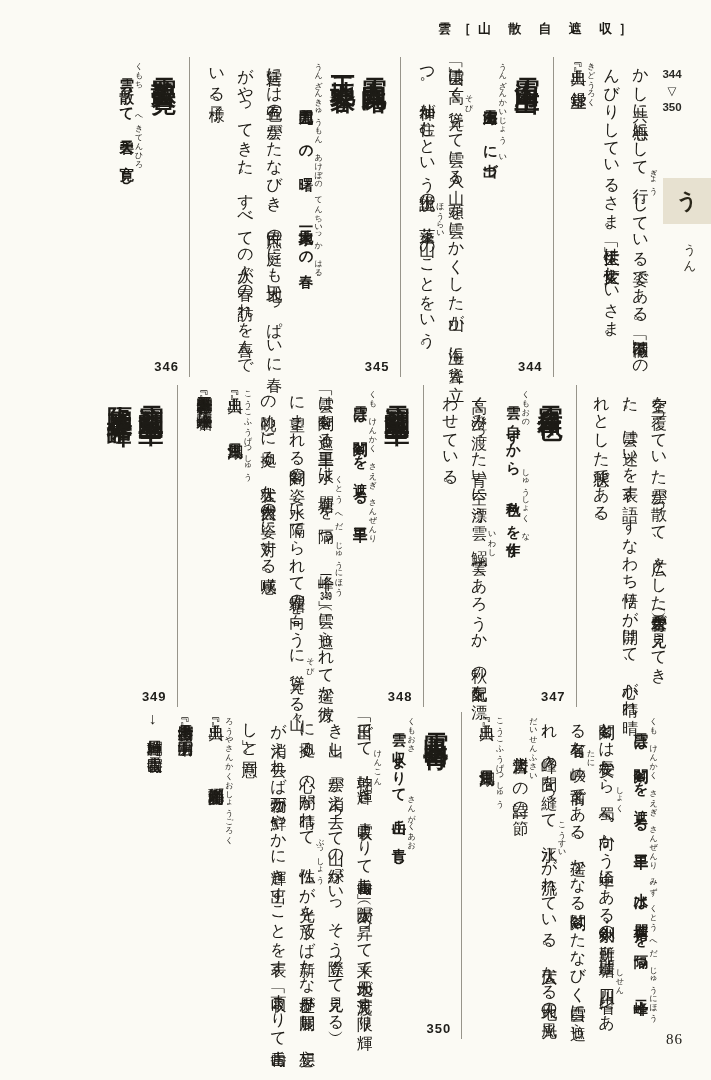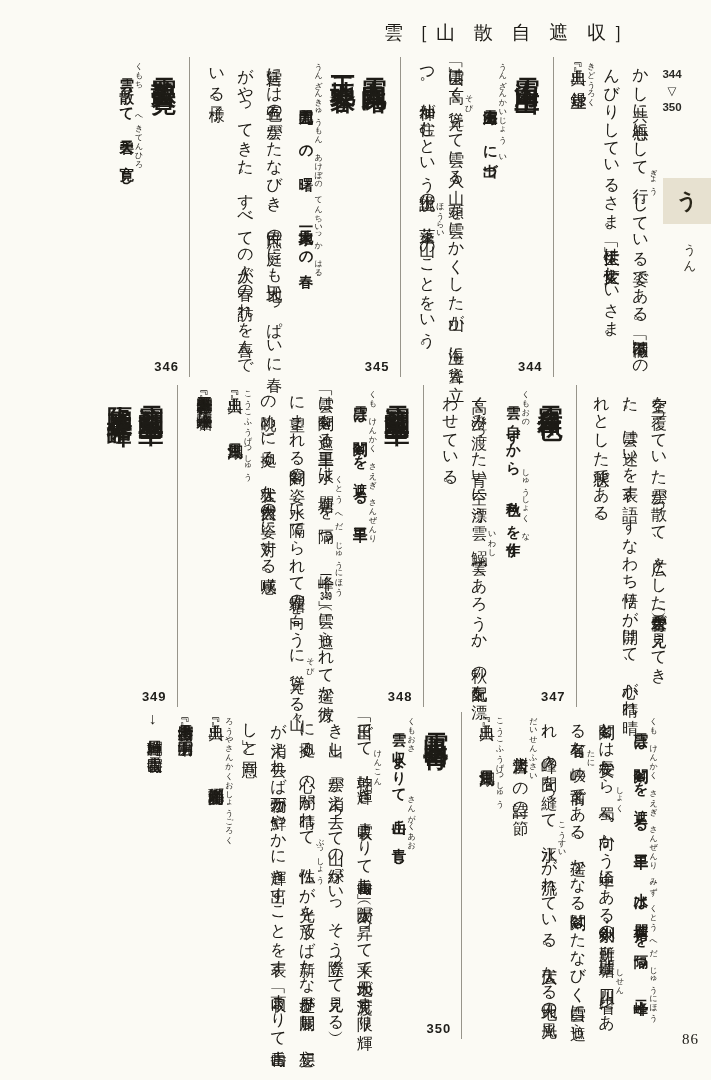--- a/index.html
+++ b/index.html
@@ -4,39 +4,39 @@
 <style>
   html,body{margin:0;padding:0;}
   body{
     width:711px;height:1080px;position:relative;overflow:hidden;
     background:#fbfaf4;color:#1d1b16;
     font-family:"Liberation Serif","DejaVu Serif",serif;
   }
   
   .running-head{
     position:absolute;top:20px;right:72px;
-    font-size:19px;font-weight:400;letter-spacing:7px;white-space:nowrap;
+    font-size:13px;font-weight:700;letter-spacing:7px;white-space:nowrap;
   }
   
   .range-marker{
     position:absolute;top:66px;right:22px;width:34px;
     text-align:center;font-family:"Liberation Sans","DejaVu Sans",sans-serif;
     font-size:11.5px;font-weight:600;line-height:1.45;color:#2a2a26;
   }
   .index-tab{
     position:absolute;top:178px;right:0;width:48px;height:46px;
     background:#e7e1d0;display:flex;align-items:center;justify-content:center;
     font-size:21px;font-weight:700;color:#2a2619;
   }
   .tab-reading{
     position:absolute;top:234px;right:13px;
     writing-mode:vertical-rl;font-size:12.5px;letter-spacing:4px;color:#333027;
   }
   .page-number{
-    position:absolute;bottom:32px;right:12px;
+    position:absolute;bottom:32px;right:28px;
     font-size:15px;letter-spacing:1px;color:#23211c;
   }
   
   .band{
     position:absolute;writing-mode:vertical-rl;text-orientation:mixed;
     font-size:16px;line-height:1.8;
   }
   #band-0{top:57px;right:54px;height:320px;}
   #band-1{top:385px;right:38px;height:322px;}
   #band-2{top:712px;right:54px;height:327px;}

